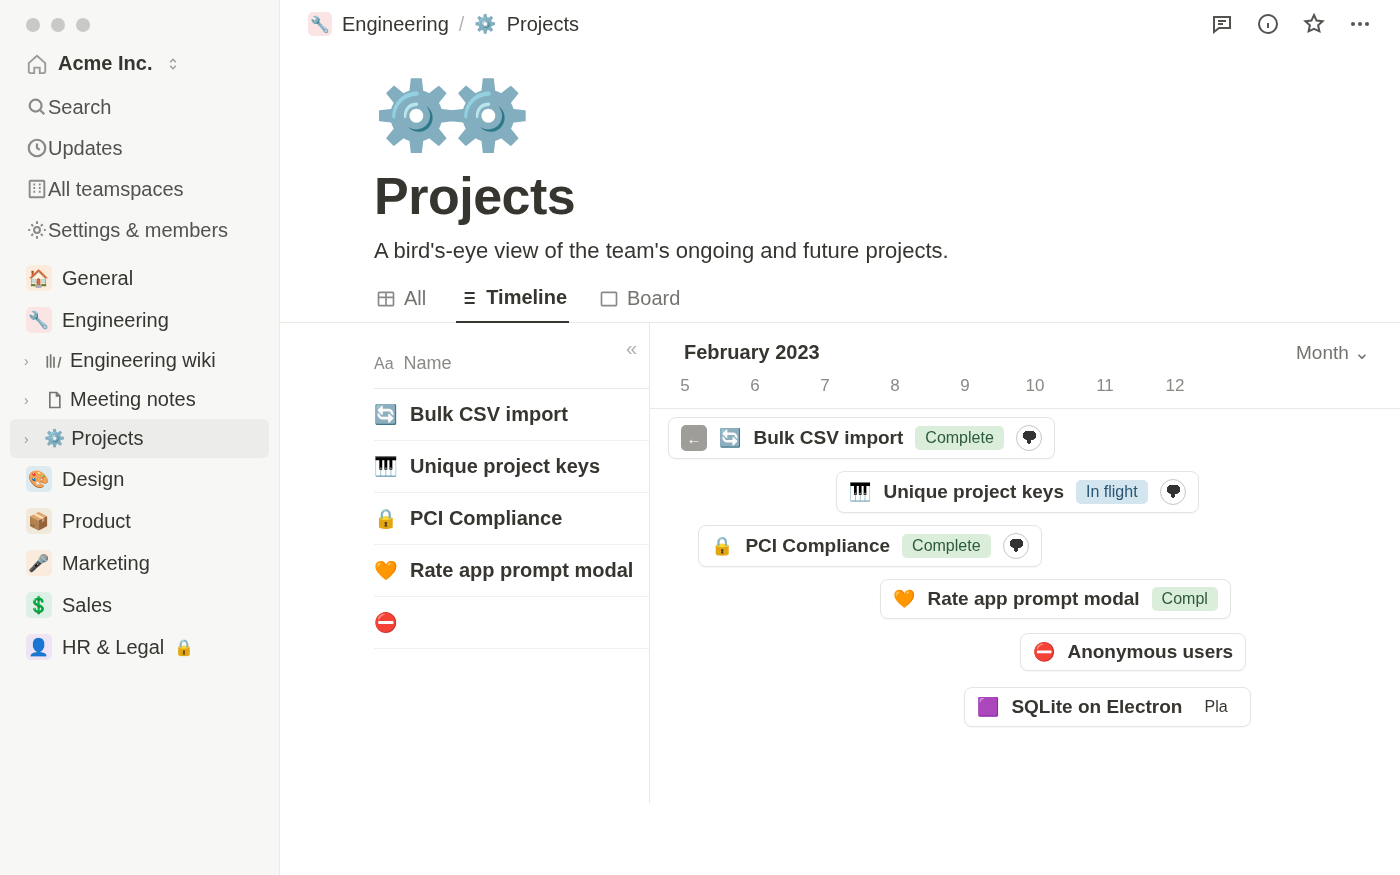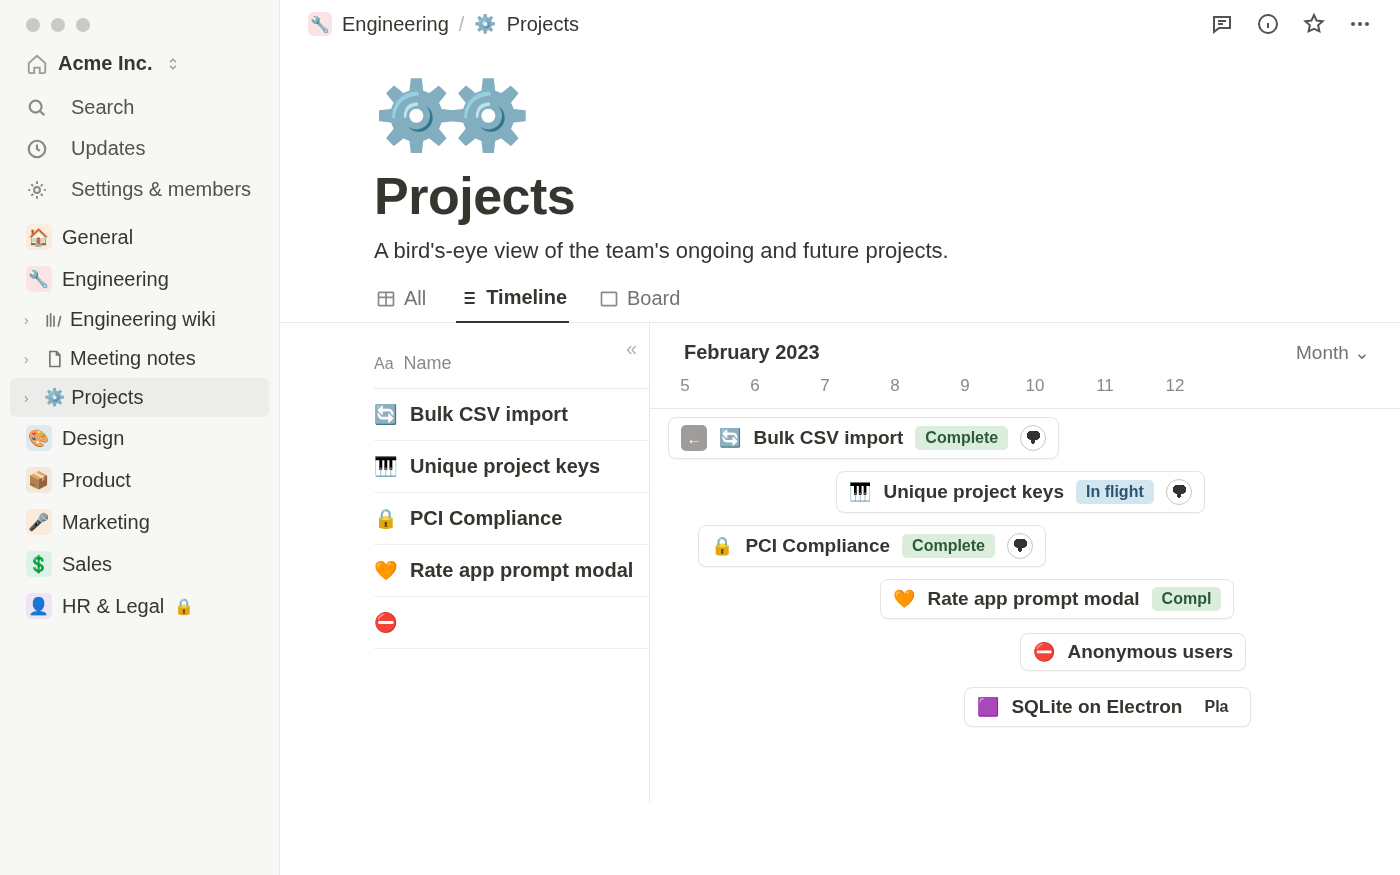--- a/index.html
+++ b/index.html
@@ -5,21 +5,21 @@
 *{box-sizing:border-box;margin:0;padding:0}
 body{font-family:-apple-system,BlinkMacSystemFont,"Segoe UI",Helvetica,Arial,sans-serif;width:1400px;height:875px;overflow:hidden;display:flex;background:#fff;color:#37352f}
 
 .sidebar{width:280px;background:#f7f7f5;height:100%;padding:0;border-right:1px solid rgba(55,53,47,.06);display:flex;flex-direction:column}
 .traffic{display:flex;gap:11px;padding:18px 20px 6px 26px}
 .dot{width:14px;height:14px;border-radius:50%;background:#c9c9c7}
 .workspace{display:flex;align-items:center;gap:10px;padding:14px 20px 6px 26px;font-weight:600;font-size:20px}
 .workspace .ws-icon{width:22px;height:22px;color:#9b9a97}
 .upd{color:#9b9a97;font-size:14px;margin-left:4px}
 .nav-list{padding:6px 10px}
-.nav-item{display:flex;align-items:flex-end;gap:23px;padding:9px 16px;border-radius:6px;font-size:20px;color:#54524e;cursor:pointer}
+.nav-item{display:flex;align-items:flex-start;gap:0;padding:9px 16px;border-radius:6px;font-size:20px;color:#54524e;cursor:pointer}
 .nav-item .ic{width:22px;height:22px;color:#8b8a87;flex:0 0 22px;display:flex;align-items:center;justify-content:center}
 .section-label{font-size:16px;font-weight:600;color:#8b8a87;padding:20px 26px 8px 26px}
 .ts-list{padding:0 10px}
 .ts-item{display:flex;align-items:center;gap:10px;padding:8px 10px 8px 16px;border-radius:6px;font-size:20px;color:#37352f;cursor:pointer}
 .ts-item .emoji{width:26px;height:26px;border-radius:5px;display:flex;align-items:center;justify-content:center;font-size:17px;flex:0 0 26px}
 .ts-item.active{background:#ececea}
 .ts-child{padding-left:14px;display:flex;align-items:center;gap:6px}
 .caret{width:14px;color:#9b9a97;font-size:14px}
 .eg-amber{background:#fbecdd}
 .eg-red{background:#fbe4e4}
@@ -54,21 +54,21 @@
 .tl-row{display:flex;align-items:center;gap:12px;padding:14px 0;font-size:20px;font-weight:600;border-bottom:1px solid #f0f0ee}
 .tl-row .em{width:24px;text-align:center;font-size:19px}
 .tl-right{flex:1;position:relative;overflow:hidden}
 .tl-right-head{display:flex;align-items:center;justify-content:space-between;padding:18px 30px 0 34px;font-size:20px;font-weight:600}
 .month-sel{font-size:19px;color:#75736f;font-weight:400;cursor:pointer}
 .days{display:flex;padding:12px 0 12px 0;font-size:17px;color:#8a8986;border-bottom:1px solid #e9e9e7}
 .day{width:70px;text-align:center}
 .bars{position:relative;padding-top:10px}
 .bar{position:absolute;display:flex;align-items:center;gap:12px;background:#fff;border:1px solid #e4e4e2;border-radius:8px;padding:7px 12px;font-size:19px;font-weight:600;box-shadow:0 1px 2px rgba(0,0,0,.04);white-space:nowrap}
 .bar .bem{font-size:18px}
-.badge{font-size:16px;font-weight:700;padding:3px 10px;border-radius:5px}
+.badge{font-size:16px;font-weight:400;padding:3px 10px;border-radius:5px}
 .b-green{background:#dbeddb;color:#2b5a3a}
 .b-blue{background:#d3e5ef;color:#2a5673}
 .avatar{width:26px;height:26px;border-radius:50%;background:#fff;border:1.5px solid #c7c6c3;display:inline-block;position:relative;overflow:hidden}
 .avatar::after{content:"";position:absolute;inset:3px;border-radius:50%;background:radial-gradient(circle at 40% 35%, #333 28%, transparent 29%),radial-gradient(circle at 64% 35%, #333 28%, transparent 29%),radial-gradient(circle at 50% 70%, #333 14%, transparent 15%)}
 .back-chip{width:26px;height:26px;border-radius:5px;background:#9e9d9a;color:#fff;display:flex;align-items:center;justify-content:center;font-size:15px}
 svg{display:block}
 </style>
 </head>
 <body>
 
@@ -104,20 +104,29 @@
       <span>Search</span>
     </div>
     <div class="nav-item">
       <span class="ic">
           <svg viewBox="0 0 24 24" width="22" height="22" fill="none" stroke="currentColor" stroke-width="2.4">
             <circle cx="12" cy="12" r="9"></circle>
             <path d="M12 7v5l3 2"></path>
           </svg>
         </span>
       <span>Updates</span>
+    </div>
+    <div class="nav-item">
+      <span class="ic">
+          <svg viewBox="0 0 24 24" width="22" height="22" fill="none" stroke="currentColor" stroke-width="2.1">
+            <rect x="4" y="3" width="16" height="18" rx="1"></rect>
+            <path d="M8 7h2M8 11h2M8 15h2M14 7h2M14 11h2M14 15h2"></path>
+          </svg>
+        </span>
+      <span>All teamspaces</span>
     </div>
     <div class="nav-item">
       <span class="ic">
           <svg viewBox="0 0 24 24" width="22" height="22" fill="none" stroke="currentColor" stroke-width="2.2">
             <circle cx="12" cy="12" r="3.2"></circle>
             <path d="M12 2.5v3M12 18.5v3M4.5 12h-2M21.5 12h-2M5.8 5.8l2 2M16.2 16.2l2 2M18.2 5.8l-2 2M7.8 16.2l-2 2"></path>
           </svg>
         </span>
       <span>Settings &amp; members</span>
     </div>

